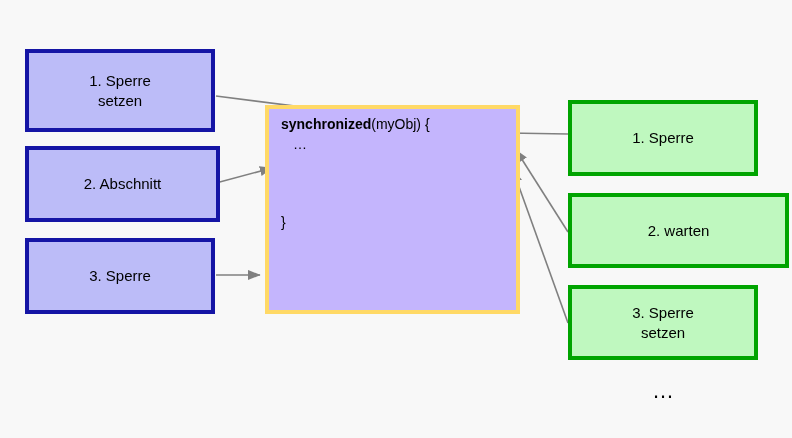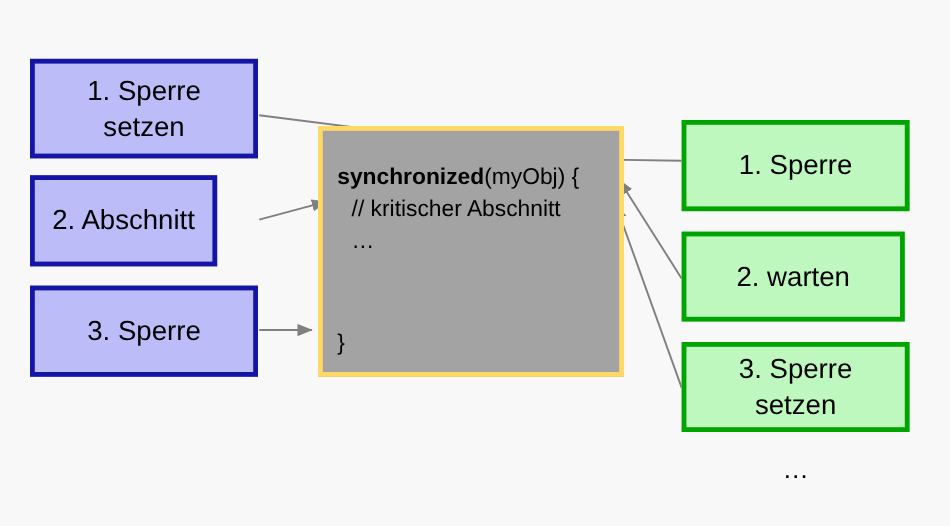--- a/index.html
+++ b/index.html
@@ -25,37 +25,37 @@
   }
   .box {
     position: absolute;
     box-sizing: border-box;
     display: flex;
     flex-direction: column;
     align-items: center;
     justify-content: center;
     line-height: 1.28;
     color: #000000;
-    font-size: 23px;
+    font-size: 15px;
   }
   .box-blue {
     background: #bcbcf8;
     border: 4px solid #1515a5;
   }
   .box-green {
     background: #bff8bf;
     border: 4px solid #00a400;
   }
   .box-code {
-    background: #a3a3a3;
+    background: #c4b5fd;
     border: 4px solid #ffd966;
     display: block;
     text-align: left;
-    padding: 26px 12px 0 12px;
-    font-size: 19px;
+    padding: 6px 12px 0 12px;
+    font-size: 14px;
   }
   .code-line {
     white-space: pre;
     line-height: 1.42;
     color: #000000;
   }
   .code-line.indent {
     padding-left: 12px;
   }
   .kw {
@@ -106,41 +106,40 @@
     <g>
       <path d="M568,323 L513,170" stroke="#808080" stroke-width="1.6" fill="none" marker-end="url(#ah)"></path>
     </g>
   </svg>
 
   <div class="box box-blue" style="left:25px; top:49px; width:190px; height:83px;">
     <span>1. Sperre</span>
     <span>setzen</span>
   </div>
 
-  <div class="box box-blue" style="left:25px; top:146px; width:156px; height:76px;">
+  <div class="box box-blue" style="left:25px; top:146px; width:195px; height:76px;">
     <span>2. Abschnitt</span>
   </div>
 
   <div class="box box-blue" style="left:25px; top:238px; width:190px; height:76px;">
     <span>3. Sperre</span>
   </div>
 
   <div class="box box-code" style="left:265px; top:105px; width:255px; height:209px;">
     <div class="code-line"><span class="kw">synchronized</span><span>(myObj) {</span></div>
-    <div class="code-line indent">// kritischer Abschnitt</div>
     <div class="code-line indent">…</div>
     <div class="code-spacer"></div>
     <div class="code-line">}</div>
   </div>
 
   <div class="box box-green" style="left:568px; top:100px; width:190px; height:76px;">
     <span>1. Sperre</span>
   </div>
 
-  <div class="box box-green" style="left:568px; top:193px; width:186px; height:75px;">
+  <div class="box box-green" style="left:568px; top:193px; width:221px; height:75px;">
     <span>2. warten</span>
   </div>
 
   <div class="box box-green" style="left:568px; top:285px; width:190px; height:75px;">
     <span>3. Sperre</span>
     <span>setzen</span>
   </div>
 
   <div class="ellipsis-free" style="left:652px; top:378px;">…</div>
 

